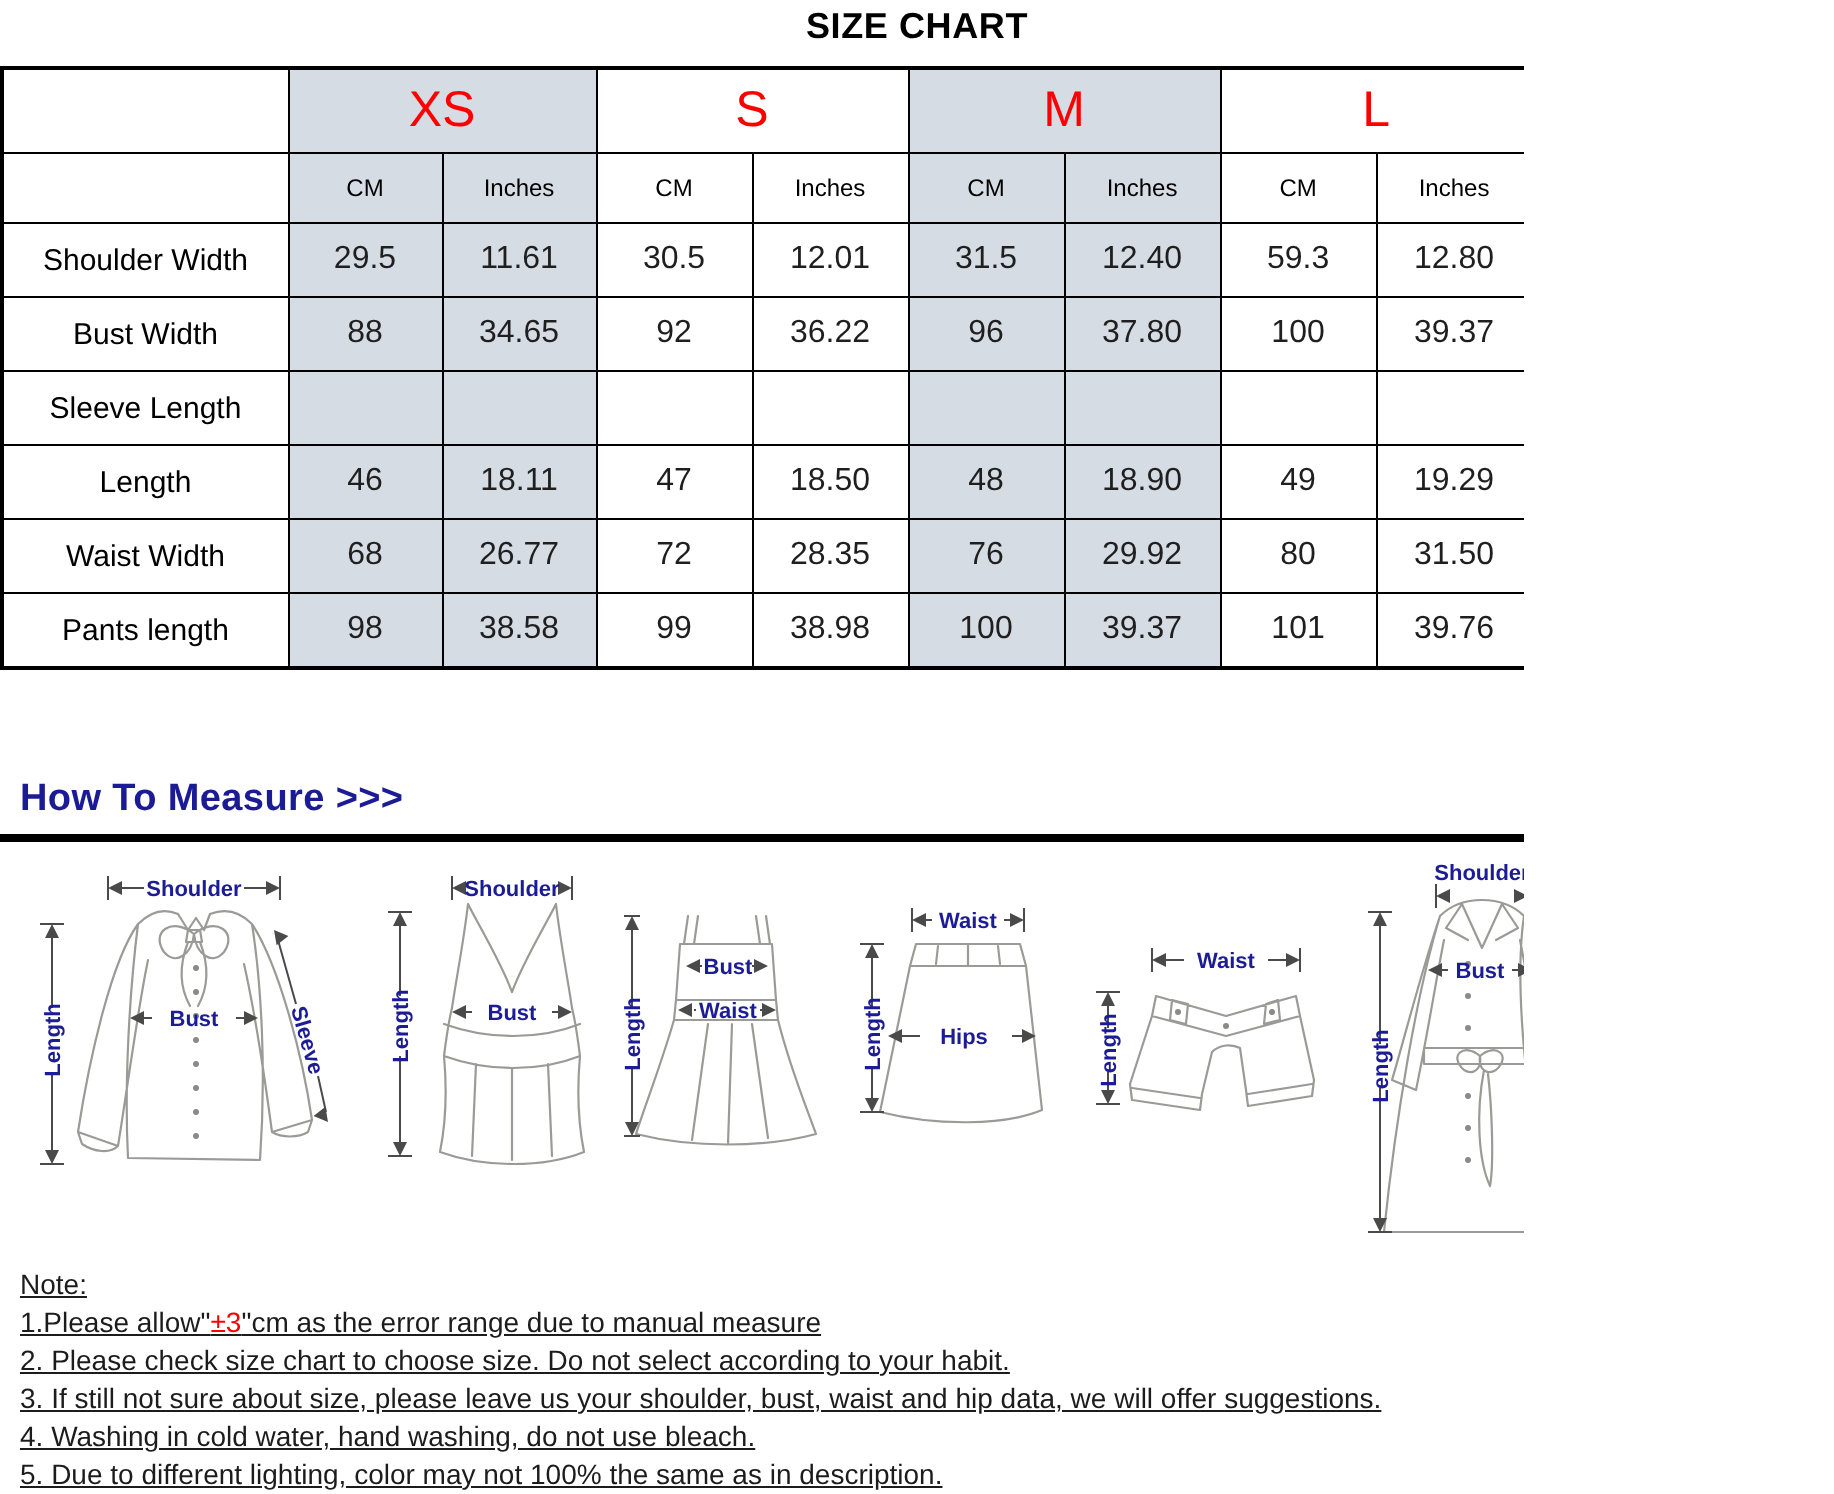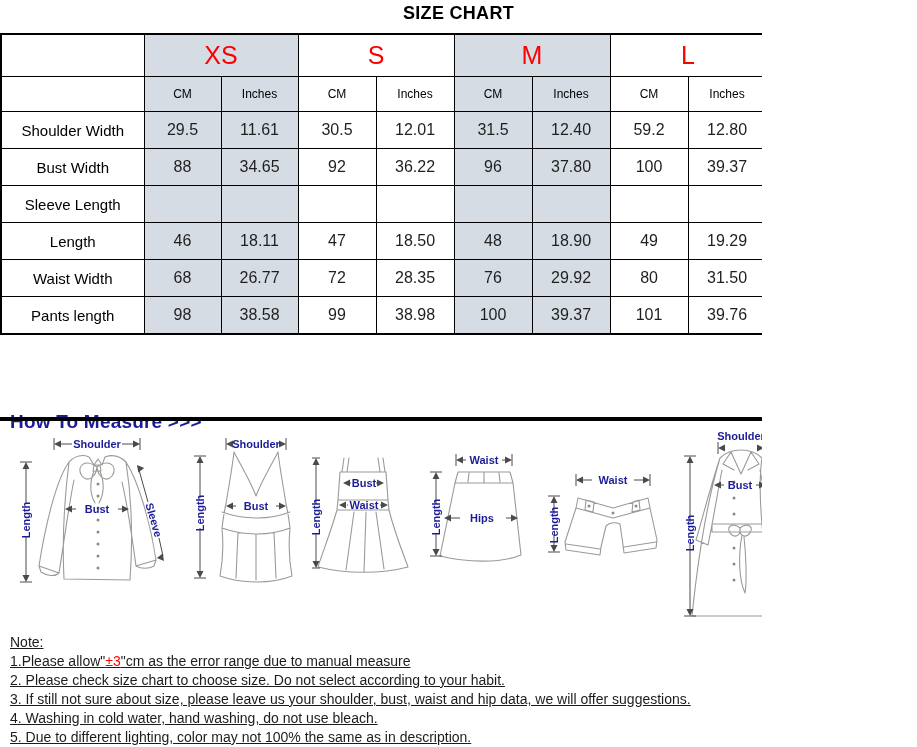--- a/index.html
+++ b/index.html
@@ -10,21 +10,21 @@
   table.size-chart{position:absolute;top:33px;left:0;width:917px;border-collapse:collapse;
          table-layout:fixed;border:2px solid #000;}
   .size-chart th,.size-chart td{border:1px solid #000;text-align:center;vertical-align:middle;
          padding:0;overflow:hidden;white-space:nowrap;}
   .g{background:#d6dce4;}
   tr.size-row th{height:41px;font-size:25px;font-weight:500;color:#ff0000;}
   tr.unit-row th{height:34px;font-size:12px;font-weight:normal;color:#000;}
   td.rowlabel{font-size:15px;color:#000;background:#fff;}
   td.num{height:36px;font-size:16px;color:#1f1f1f;}
   .measure-heading{position:absolute;left:10px;top:389px;font-size:19px;font-weight:bold;
-         color:#1b1b96;letter-spacing:.2px;margin-top:22px;}
+         color:#1b1b96;letter-spacing:.2px;}
   .rule{position:absolute;left:0;top:417px;width:917px;height:4px;background:#000;}
   .fig{position:absolute;}
   .gp{fill:none;stroke:#9a9a96;stroke-width:1.1;stroke-linecap:round;stroke-linejoin:round;}
   .dots{fill:none;stroke:#8a8a86;stroke-width:3;stroke-linecap:round;}
   .mp{fill:none;stroke:#4a4a4a;stroke-width:1;}
   .ah{fill:#4a4a4a;stroke:none;}
   .mlabel{fill:#1c1c96;font-family:"Liberation Sans",sans-serif;font-size:11px;font-weight:bold;}
   .notes{position:absolute;left:10px;top:633px;font-size:14px;line-height:19px;color:#1c1c1c;text-decoration:underline;}
   .red{color:#ff0000;}
 </style>
@@ -74,21 +74,21 @@
     </thead>
     <tbody>
       <tr>
         <td class="rowlabel">Shoulder Width</td>
         <td class="num g">29.5</td>
         <td class="num g">11.61</td>
         <td class="num">30.5</td>
         <td class="num">12.01</td>
         <td class="num g">31.5</td>
         <td class="num g">12.40</td>
-        <td class="num">59.2</td>
+        <td class="num">59.3</td>
         <td class="num">12.80</td>
         <td class="num g"></td>
         <td class="num g"></td>
       </tr>
       <tr>
         <td class="rowlabel">Bust Width</td>
         <td class="num g">88</td>
         <td class="num g">34.65</td>
         <td class="num">92</td>
         <td class="num">36.22</td>

